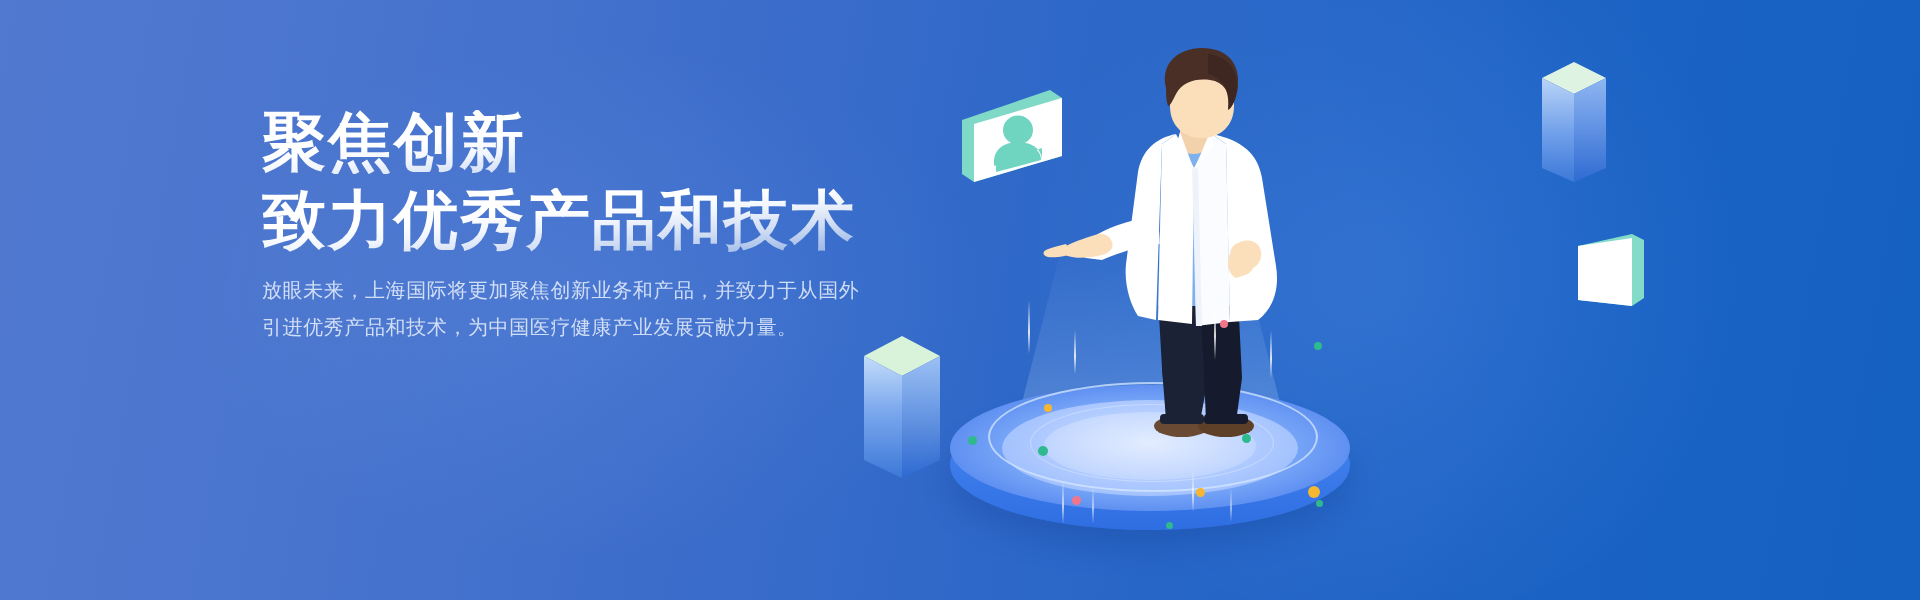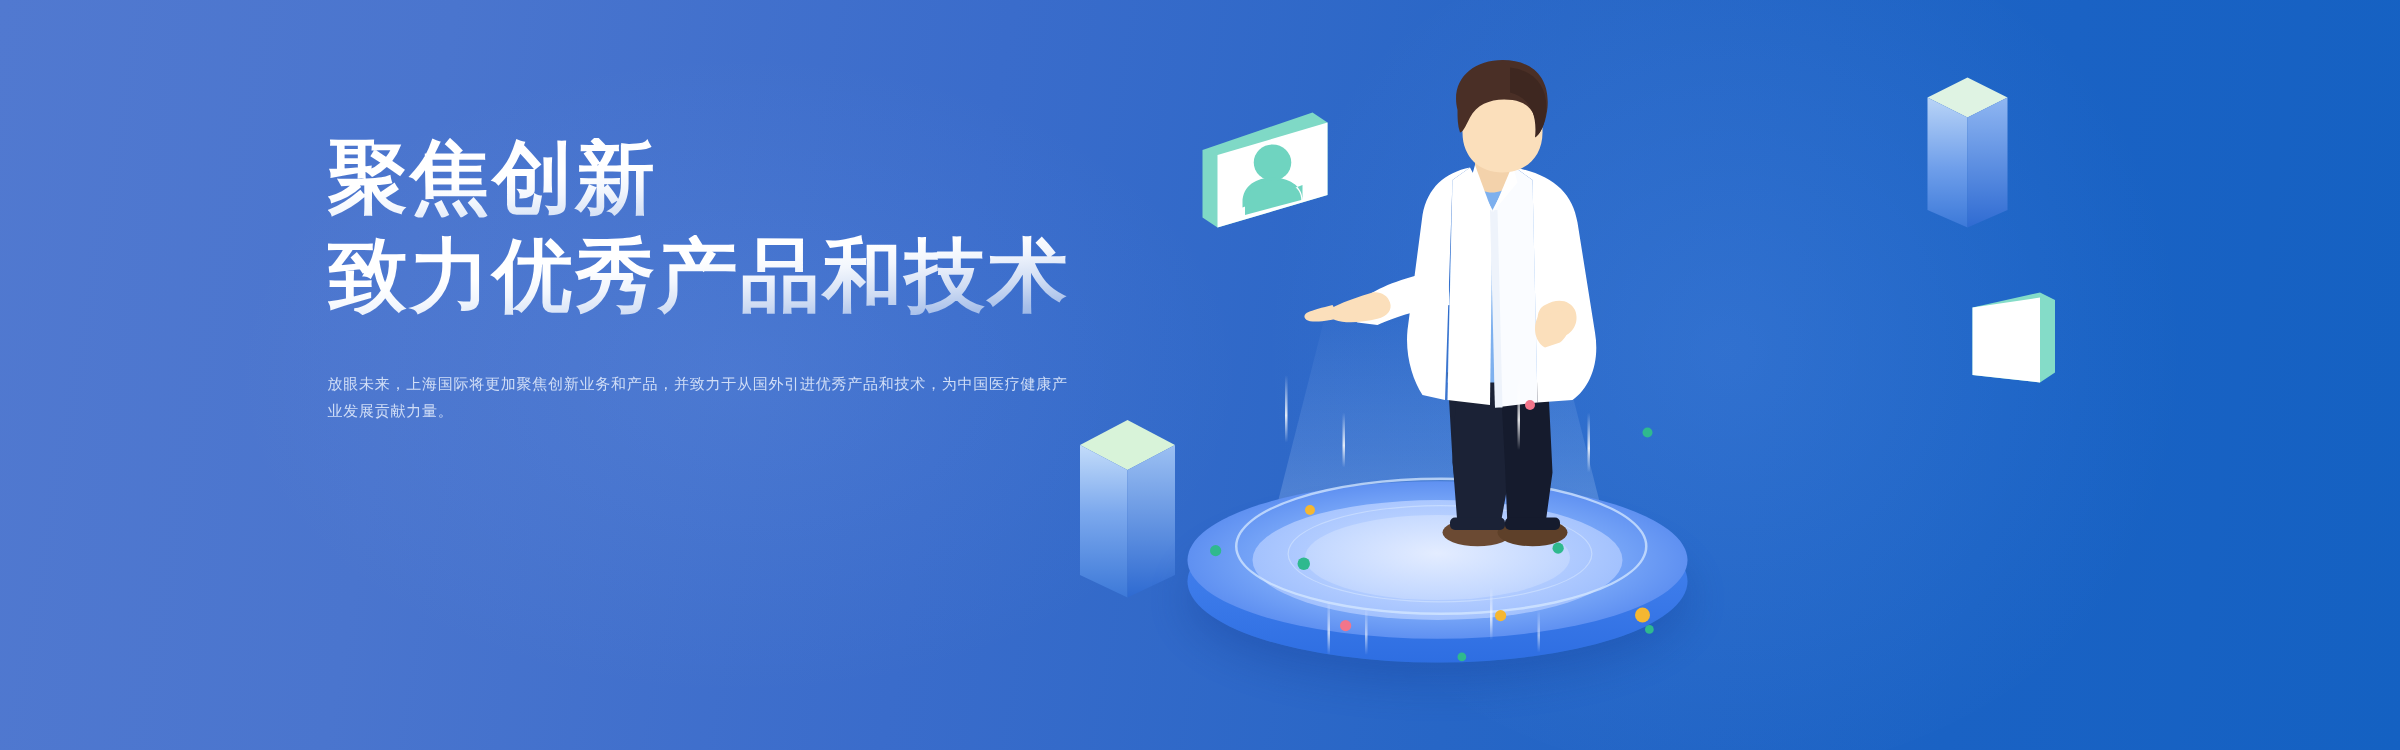--- a/index.html
+++ b/index.html
@@ -27,22 +27,22 @@
     letter-spacing:2px;
     line-height:1.0;
     background: linear-gradient(175deg, #ffffff 0%, #ffffff 38%, #f2f6fd 52%, #cfdcf3 72%, #a8c0ea 88%, #93b2e4 100%);
     -webkit-background-clip:text; background-clip:text;
     -webkit-text-fill-color:transparent; color:transparent;
     white-space:nowrap;
   }
   #headline-1 { font-size:64px; margin-bottom:14px; }
   #headline-2 { font-size:64px; }
   #subtext {
-    margin-top:44px;
-    font-size:12px;
+    margin-top:20px;
+    font-size:20px;
     line-height:1.85;
     letter-spacing:0.6px;
     color:rgba(226,236,252,0.88);
     width:600px;
   }
 
   
   #illustration { position:absolute; left:940px; top:0; width:820px; height:600px; }
 
   

